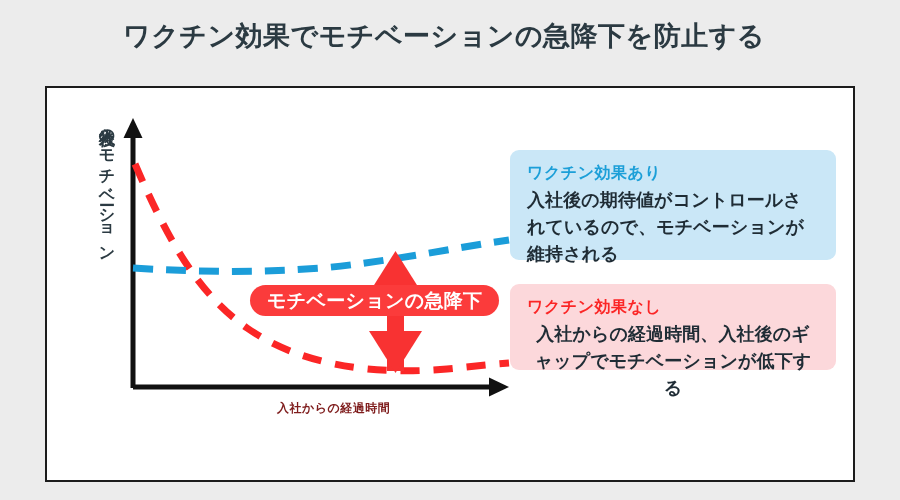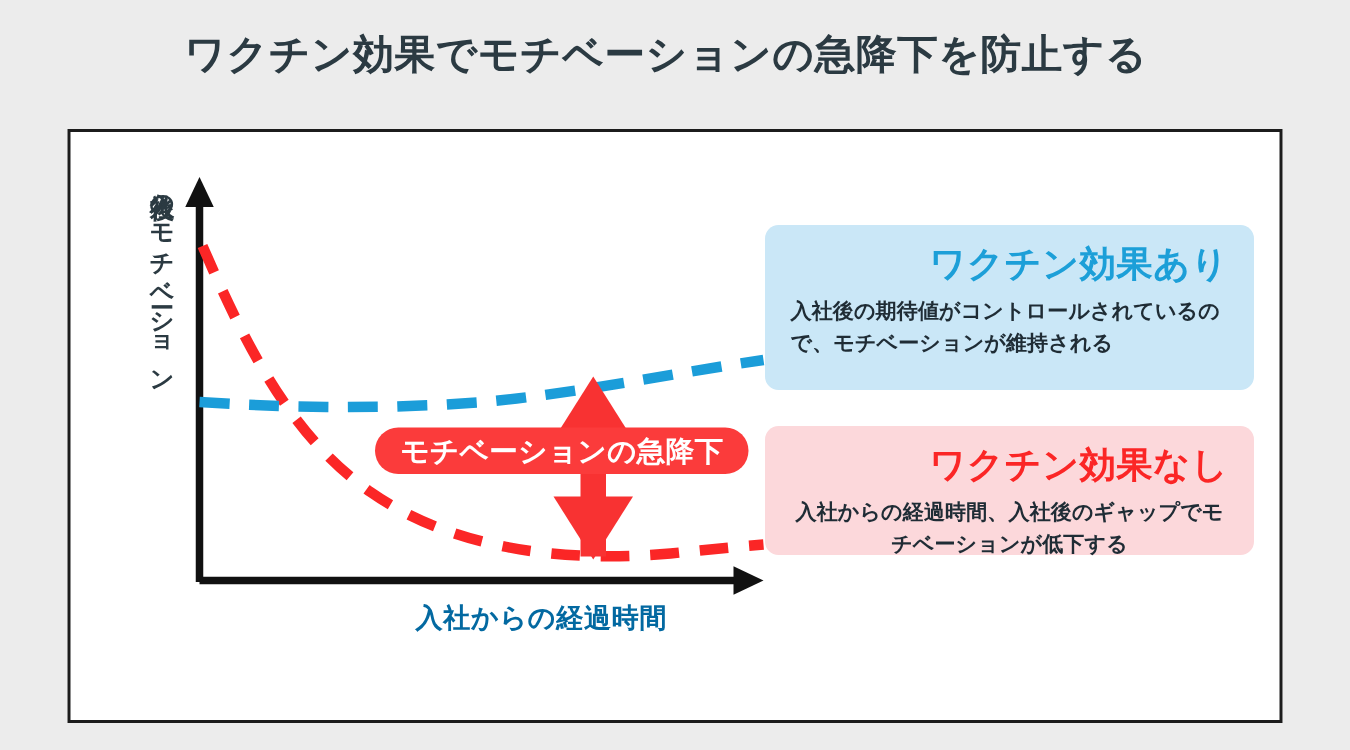--- a/index.html
+++ b/index.html
@@ -70,23 +70,23 @@
     color: #2b3a42;
     letter-spacing: 1px;
     line-height: 1.05;
   }
 
   
   #x-axis-label {
     position: absolute;
     left: 230px;
     top: 312px;
-    font-size: 18px;
-    font-weight: bold;
-    color: #0369a1;
+    font-size: 12px;
+    font-weight: bold;
+    color: #7f1d1d;
     letter-spacing: 0.5px;
     white-space: nowrap;
   }
 
   
   #drop-badge {
     position: absolute;
     left: 203px;
     top: 197px;
     height: 31px;
@@ -117,33 +117,32 @@
     top: 62px;
     height: 110px;
     background: #cae7f7;
   }
   #panel-without-vaccine {
     top: 196px;
     height: 86px;
     background: #fcd8db;
   }
   .panel-heading {
-    text-align: right;
-    font-size: 24px;
+    text-align: left;
+    font-size: 16px;
     font-weight: bold;
     letter-spacing: 0.5px;
     line-height: 1.15;
     margin: 0 0 5px 0;
     white-space: nowrap;
-    font-family: Liberation Serif, serif;
   }
   #panel-with-vaccine .panel-heading { color: #1c9fd8; }
   #panel-without-vaccine .panel-heading { color: #fb2626; }
   .panel-body {
-    font-size: 14px;
+    font-size: 18px;
     font-weight: bold;
     color: #1f2c35;
     line-height: 1.5;
     letter-spacing: 0.1px;
     margin: 0;
     text-align: left;
   }
   #panel-without-vaccine .panel-body { text-align: center; }
 </style>
 </head>

